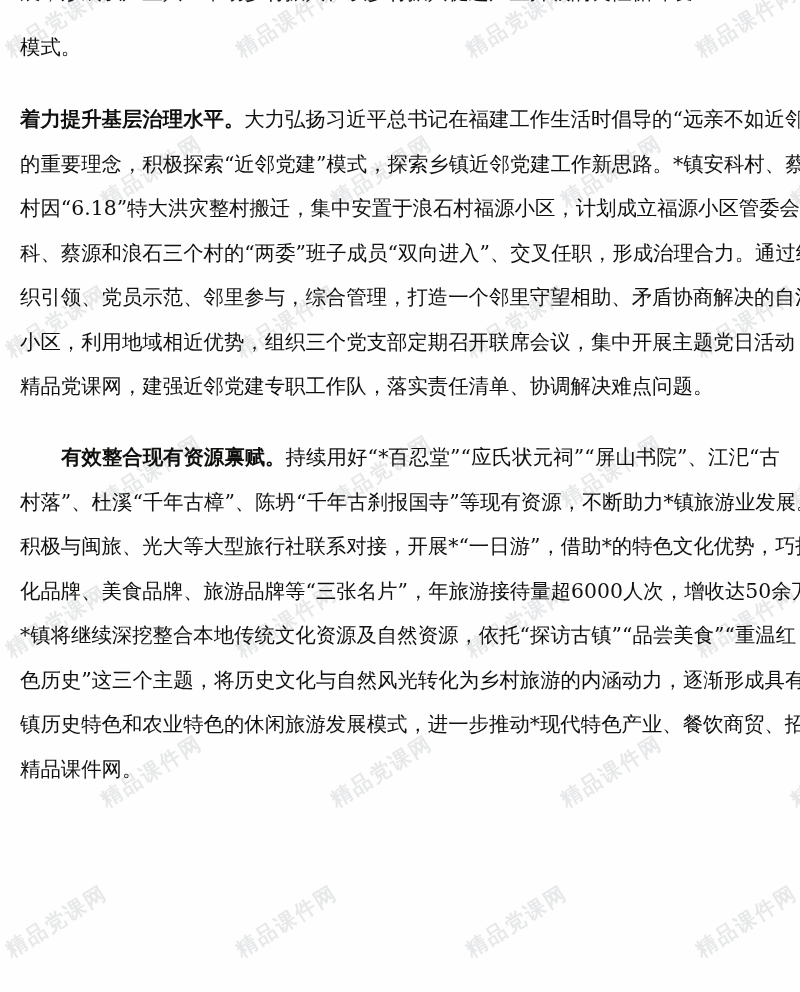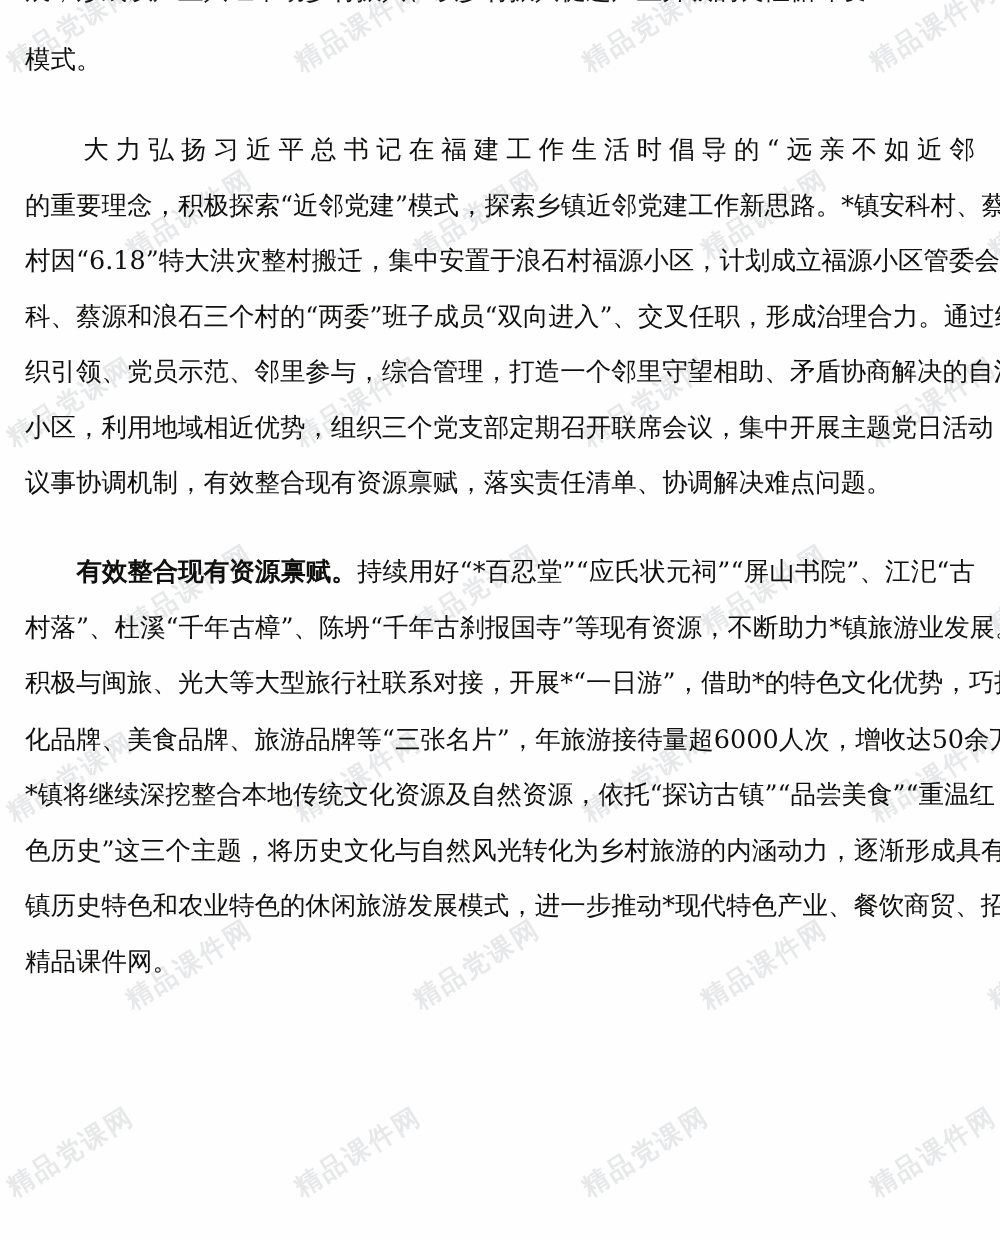--- a/index.html
+++ b/index.html
@@ -134,20 +134,21 @@
     </div>
 
   <div id="clipped-line-wrap">
     <div class="line short">展，形成以产业兴旺带动乡村振兴、以乡村振兴促进产业升级的良性循环发</div>
   </div>
 
   <div id="text-body">
       <div class="line short" style="top: 33px;">模式。</div>
       <div class="line justify" style="top: 105.09px;">
         <span class="indent ch"></span>
+        <span class="bold ch">着力提升基层治理水平。</span>
         <span class="ch">大</span>
         <span class="ch">力</span>
         <span class="ch">弘</span>
         <span class="ch">扬</span>
         <span class="ch">习</span>
         <span class="ch">近</span>
         <span class="ch">平</span>
         <span class="ch">总</span>
         <span class="ch">书</span>
         <span class="ch">记</span>
@@ -374,21 +375,21 @@
         <span class="ch">开</span>
         <span class="ch">展</span>
         <span class="ch">主</span>
         <span class="ch">题</span>
         <span class="ch">党</span>
         <span class="ch">日</span>
         <span class="ch">活</span>
         <span class="ch">动</span>
         <span class="ch">，</span>
       </div>
-      <div class="line short" style="top: 372.09px;"><span>议事协调机制，有效整合现有资源禀赋，落实责任清单、协调解决难点问题。</span></div>
+      <div class="line short" style="top: 372.09px;"><span>精品党课网，建强近邻党建专职工作队，落实责任清单、协调解决难点问题。</span></div>
       <div class="line justify" style="top: 443.29px;">
         <span class="indent ch"></span>
         <span class="bold ch">有效整合现有资源禀赋。</span>
         <span class="ch">持</span>
         <span class="ch">续</span>
         <span class="ch">用</span>
         <span class="ch">好</span>
         <span class="ch">“</span>
         <span class="ch">*</span>
         <span class="ch">百</span>

